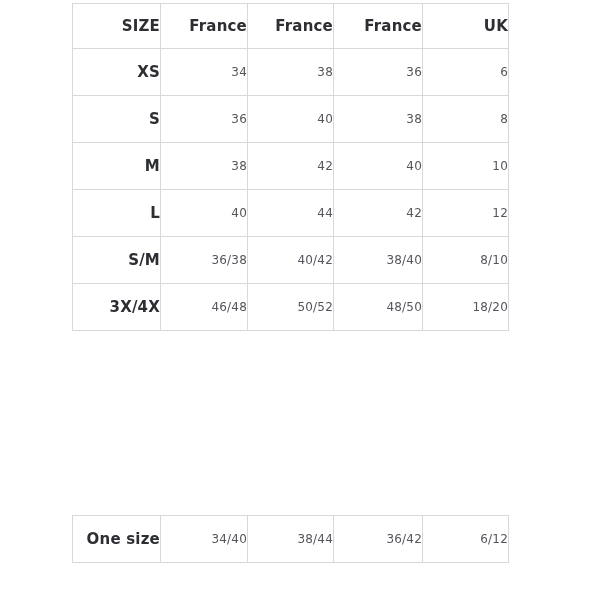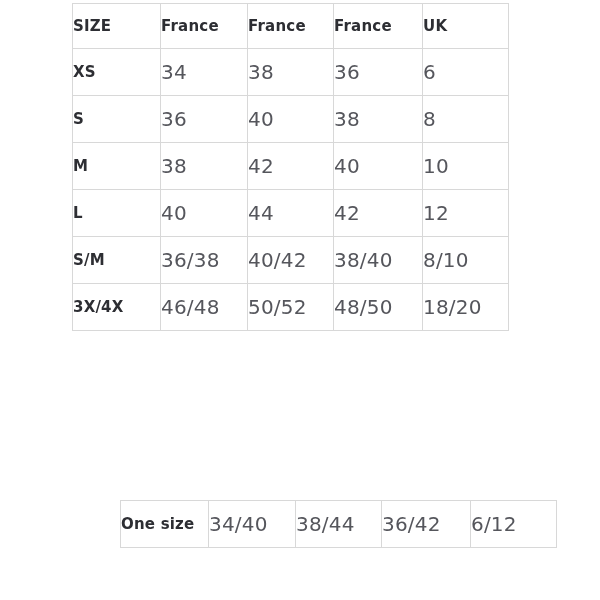--- a/index.html
+++ b/index.html
@@ -12,44 +12,44 @@
   }
   .tbl {
     position: absolute;
     left: 72px;
     border-collapse: collapse;
     table-layout: fixed;
     width: 436px;
     background: #ffffff;
   }
   .tbl-main { top: 3px; }
-  .tbl-special { top: 500px; margin-left: 48px; }
+  .tbl-special { top: 515px; }
   .tbl th, .tbl td {
     border: 1px solid #d8d8d8;
-    text-align: left;
+    text-align: right;
     vertical-align: middle;
     overflow: hidden;
     white-space: nowrap;
   }
   .tbl thead th {
     height: 45px;
     font-size: 15px;
     font-weight: 700;
     color: #2d2e33;
     letter-spacing: 0.2px;
   }
   .tbl tbody tr { height: 47px; padding-left: 48px; }
   .tbl tbody th {
     font-size: 15px;
     font-weight: 700;
     color: #2d2e33;
     letter-spacing: 0.2px;
   }
   .tbl tbody td {
-    font-size: 20px;
+    font-size: 12px;
     font-weight: 400;
     color: #55565c;
     letter-spacing: 0.2px;
   }
   col.c0 { width: 88px; }
   col.c1 { width: 87px; }
   col.c2 { width: 86px; }
   col.c3 { width: 89px; }
   col.c4 { width: 86px; }
 </style>

